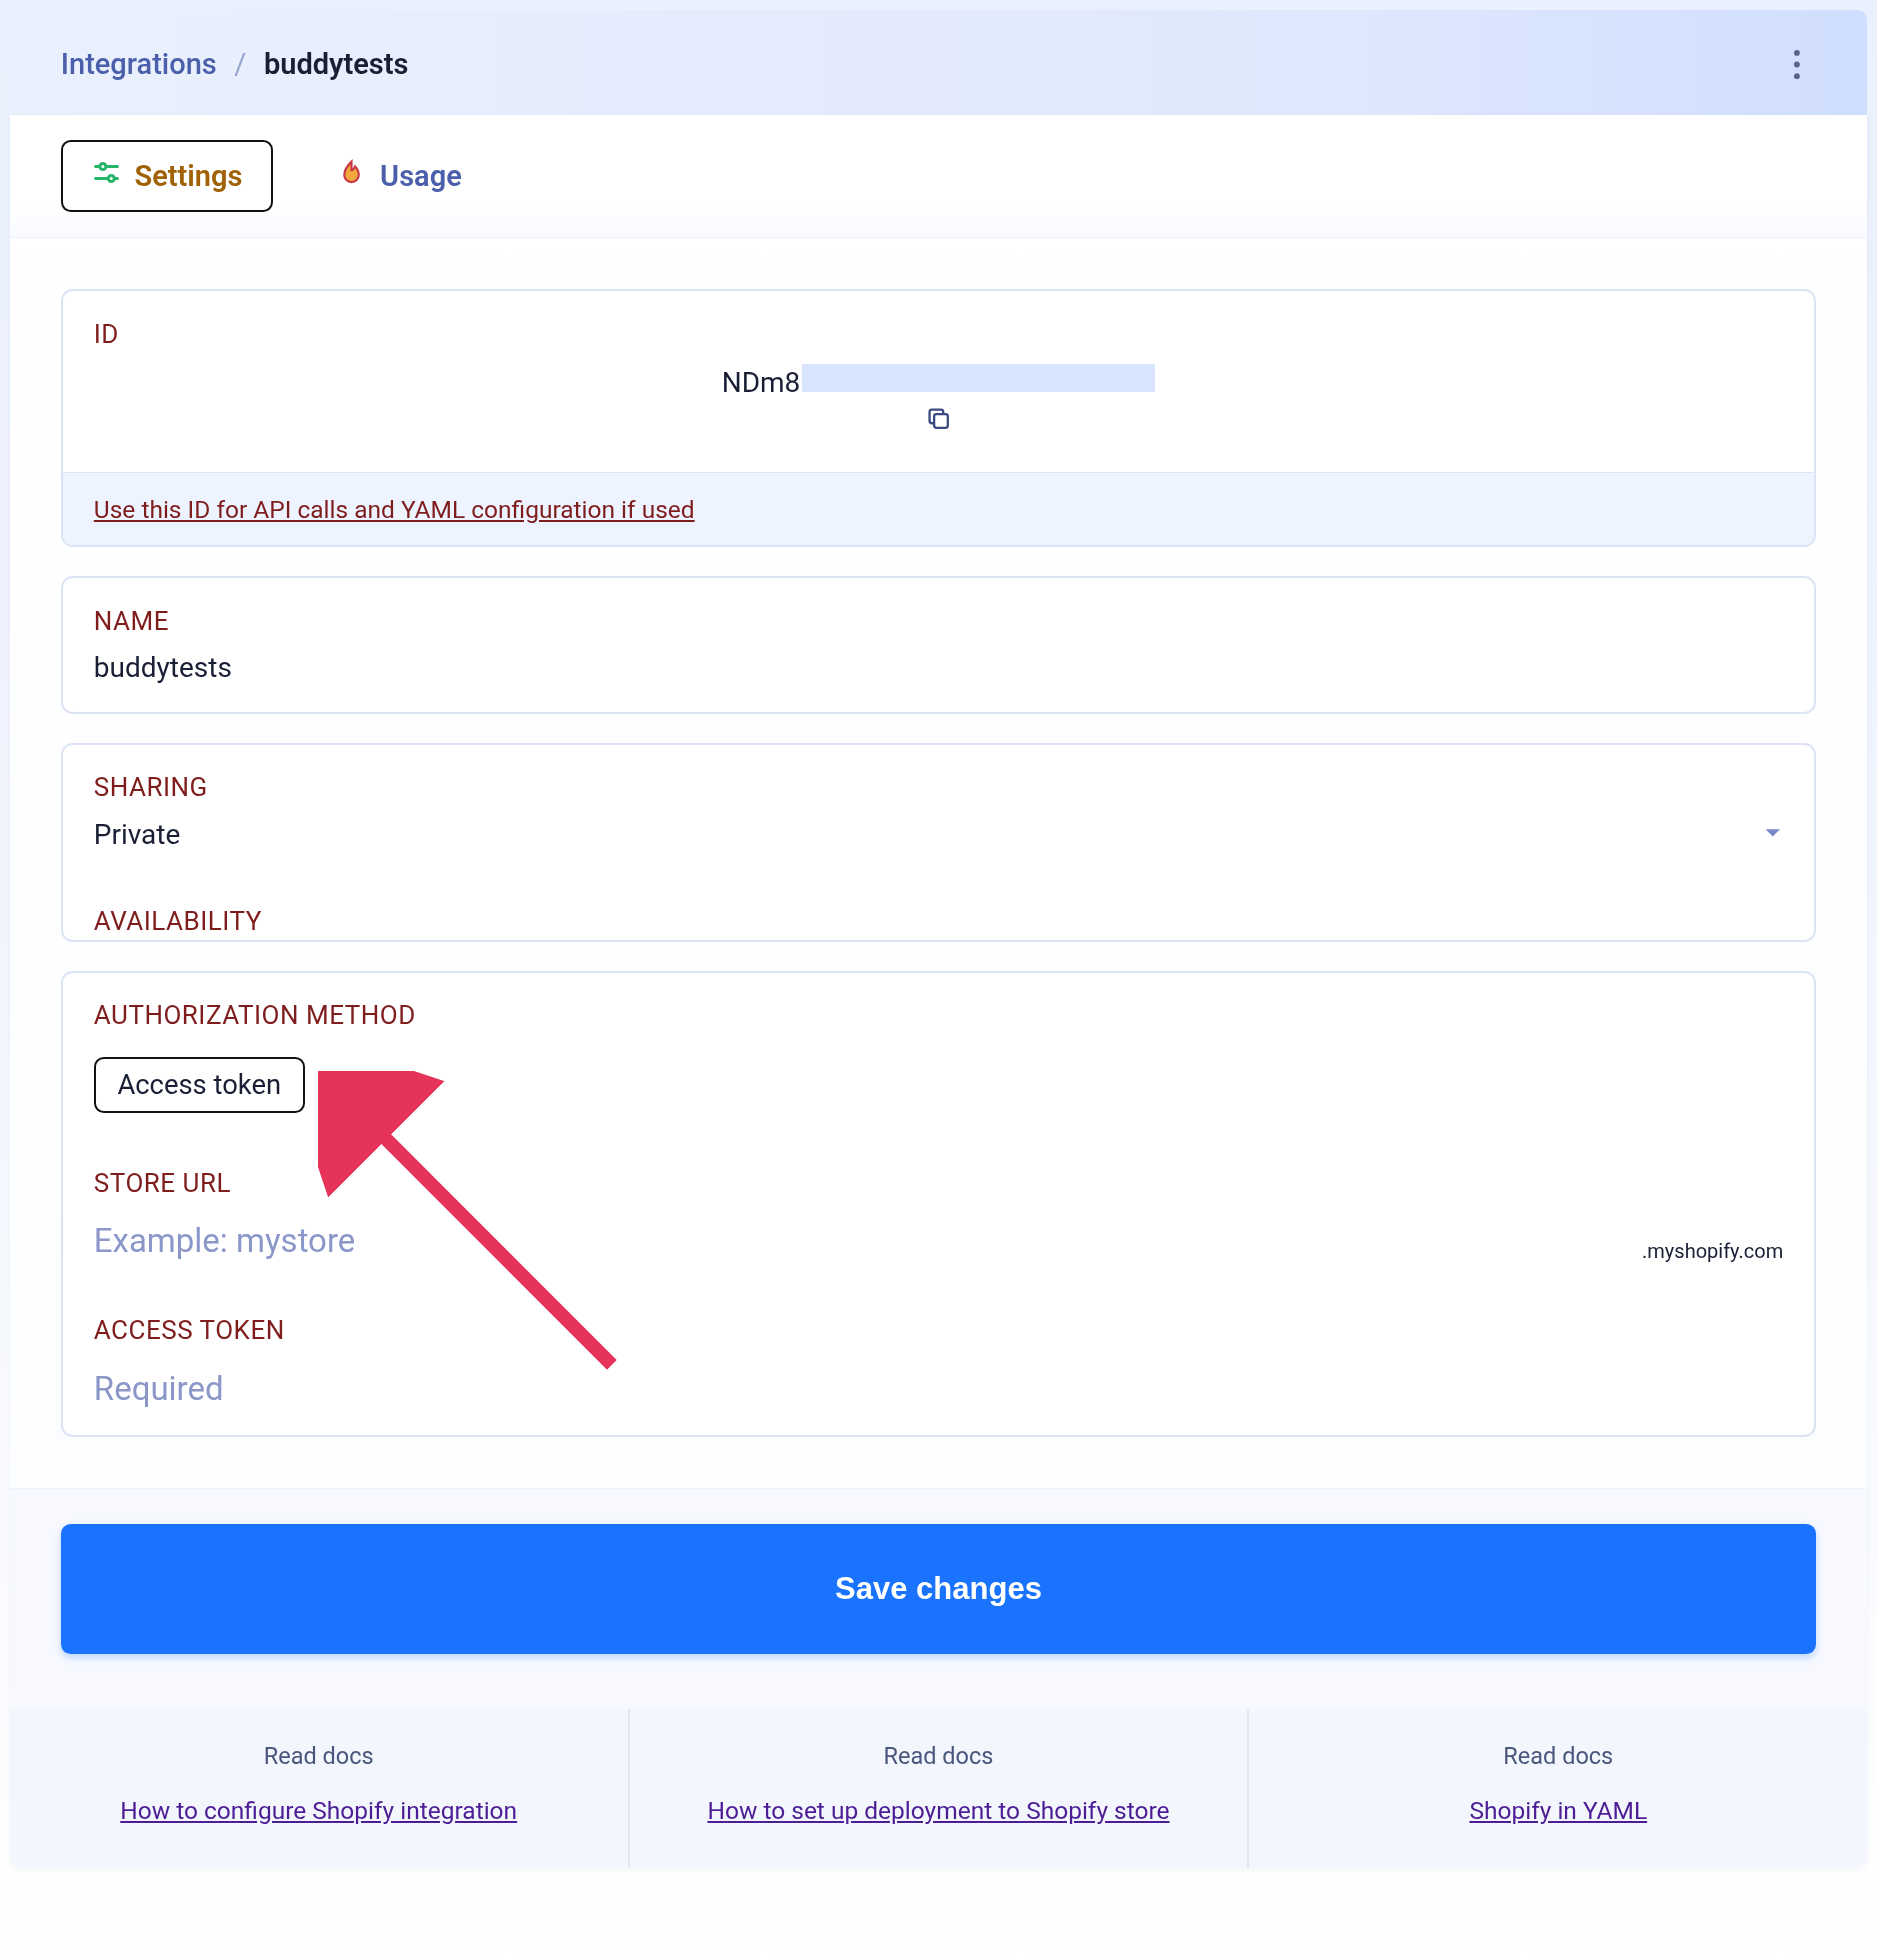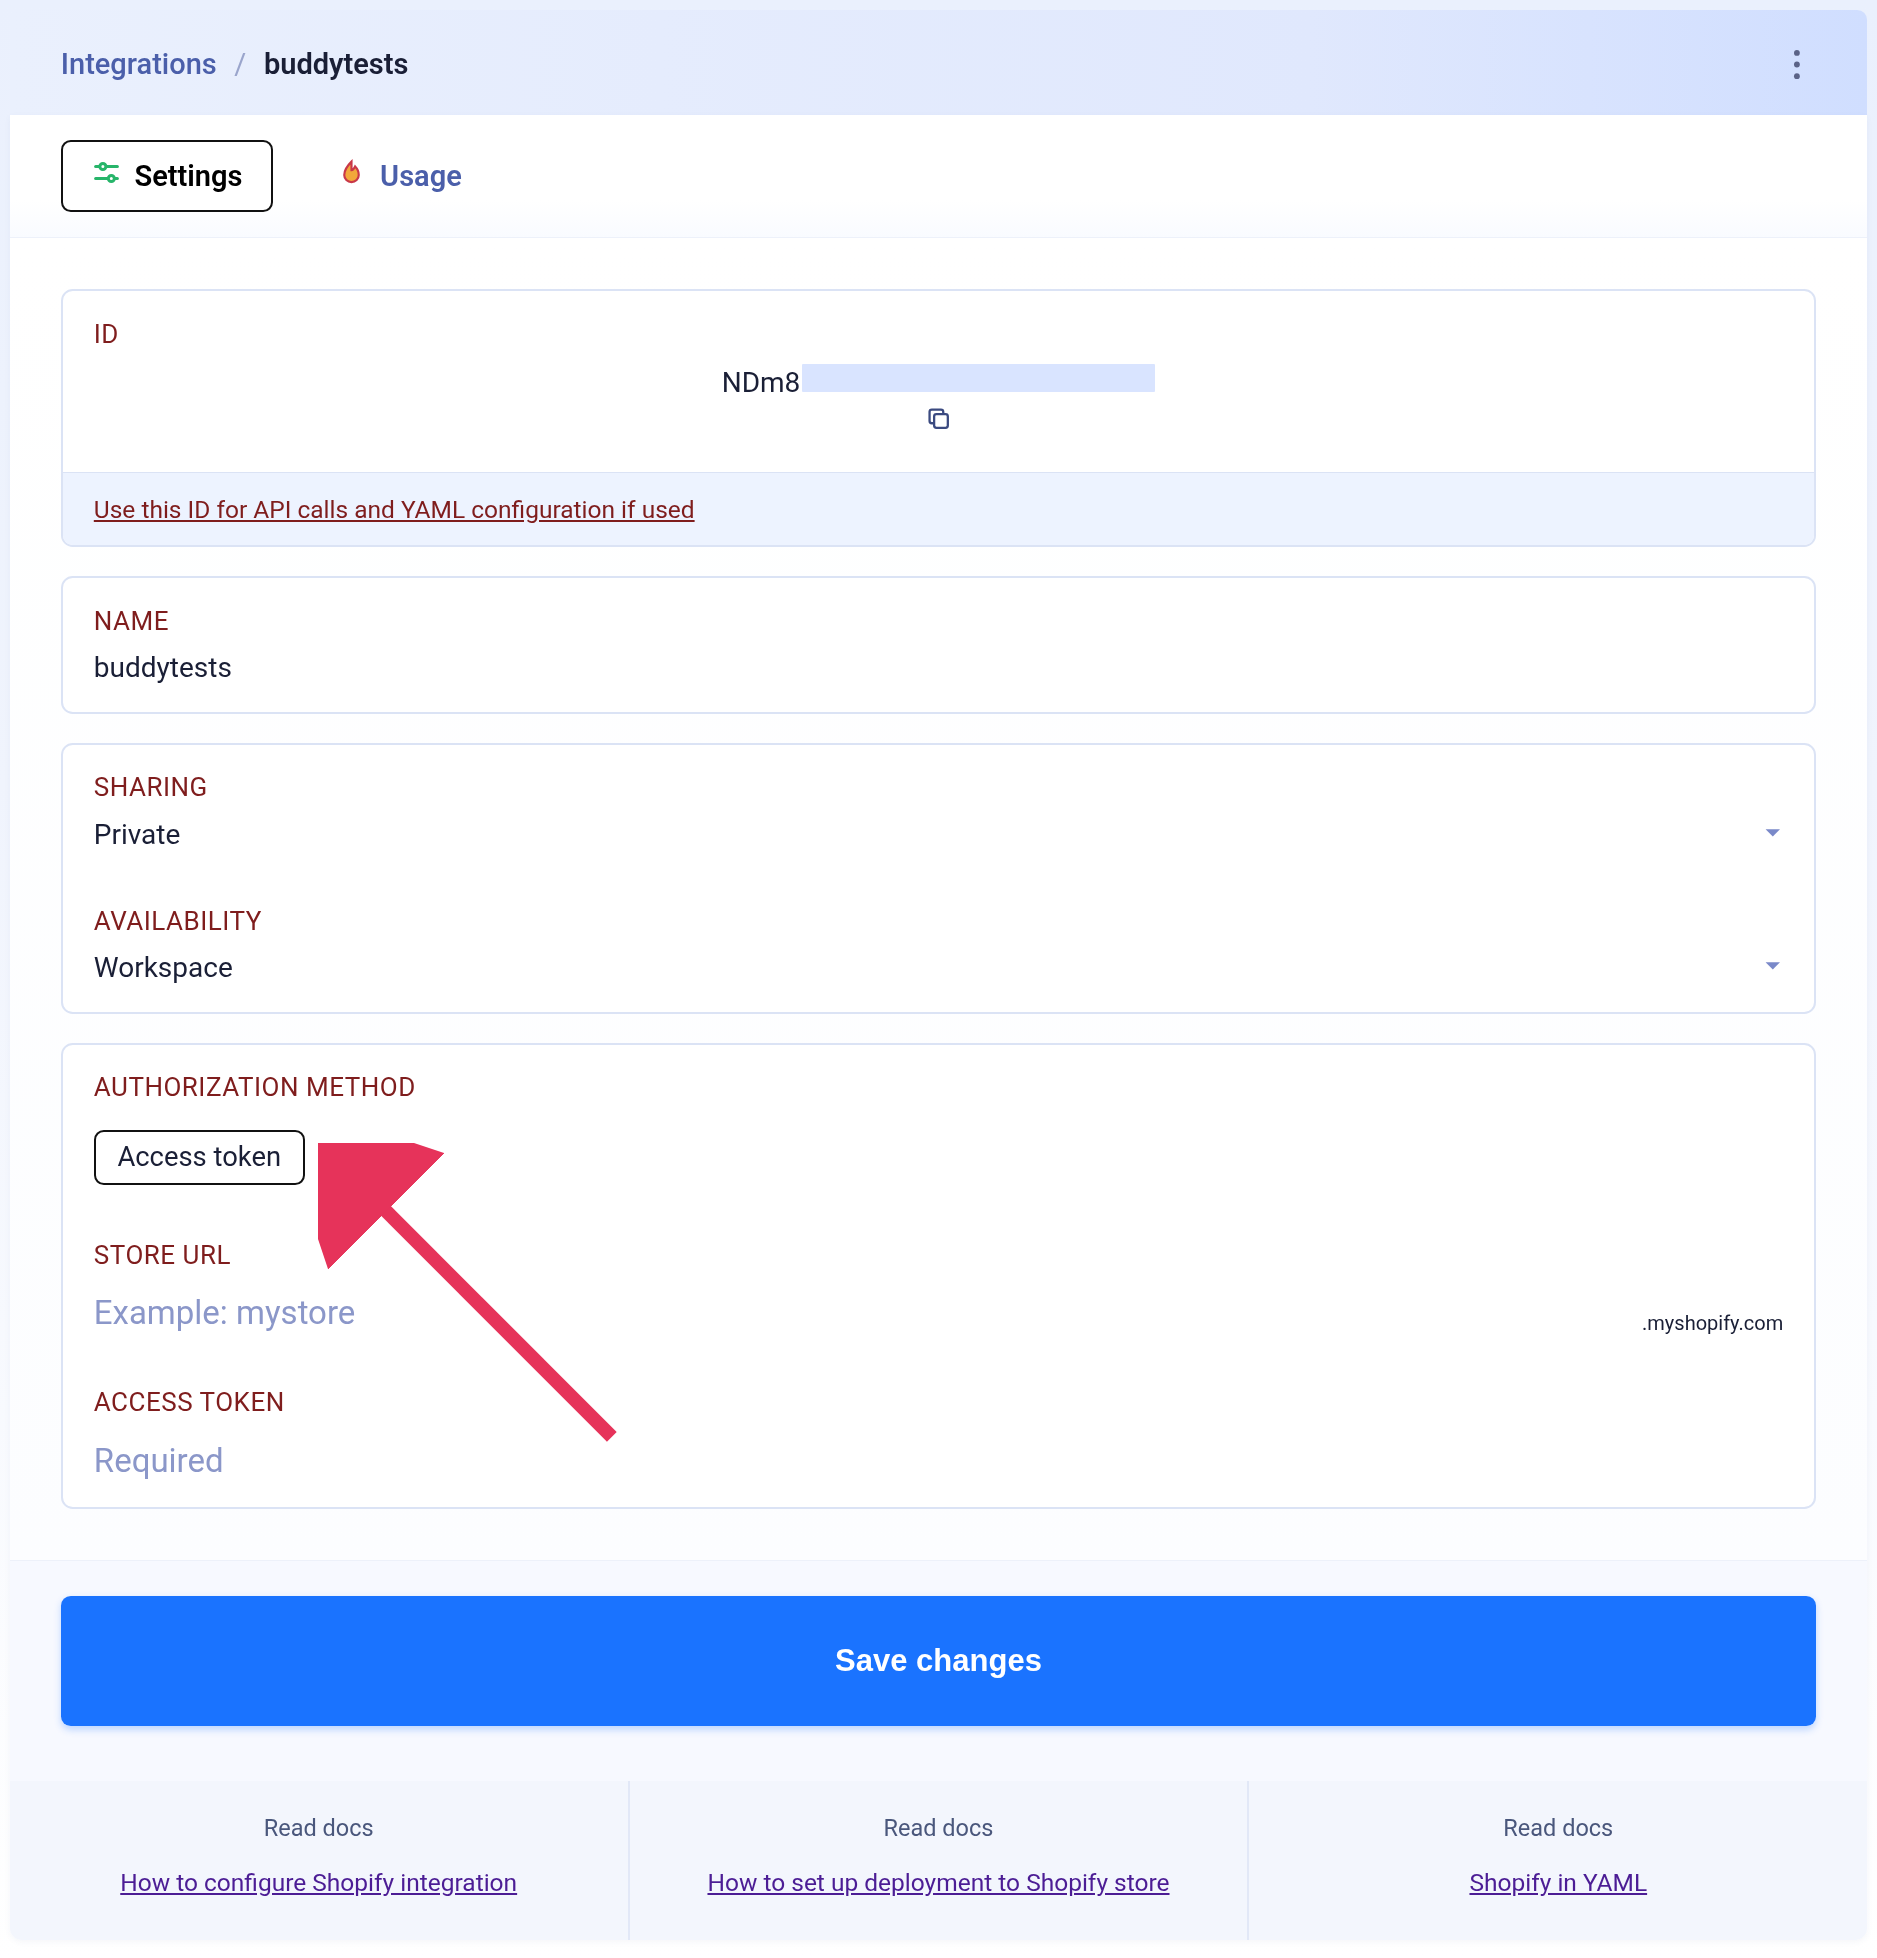--- a/index.html
+++ b/index.html
@@ -47,21 +47,21 @@
     display:flex; align-items:center; gap:13.7px;
     font-size: 29px; font-weight: 600;
     padding: 15.7px 29px;
     border-radius: 9.8px;
     cursor:pointer;
     color:#4b5faa;
   }
   .tab.active {
     border: 2.9px solid #111;
     background:#fff;
-    color:#000000;
+    color:#a16207;
   }
   .tab-icon-settings svg { width:29px; height:29px; }
   .tab-icon-usage svg { width:29px; height:29px; }
   .content-area { padding: 51px; display:flex; flex-direction:column; gap:29px;
     background: linear-gradient(180deg, #fff 0%, #fcfdff 100%);
   }
   .card {
     border: 2px solid #dbe3f5;
     border-radius: 11.8px;
     background:#fff;
@@ -204,28 +204,20 @@
       <div class="section-label">SHARING</div>
       <div class="select-row">
         <span class="val">Private</span>
         <span class="select-caret">
           <svg width="21.6" height="21.6" viewBox="0 0 24 24">
               <path d="M4 8 L12 16 L20 8 Z" fill="currentColor"></path>
             </svg>
         </span>
       </div>
       <div class="section-label">AVAILABILITY</div>
-      <div class="select-row">
-        <span class="val">Workspace</span>
-        <span class="select-caret">
-          <svg width="21.6" height="21.6" viewBox="0 0 24 24">
-              <path d="M4 8 L12 16 L20 8 Z" fill="currentColor"></path>
-            </svg>
-        </span>
-      </div>
     </div>
 
     <div class="card" style="position:relative;">
       <div class="section-label">AUTHORIZATION METHOD</div>
       <div class="auth-section">
         <div class="pill-row">
           <div class="pill active">Access token</div>
           <div class="pill">API key</div>
         </div>
       </div>

